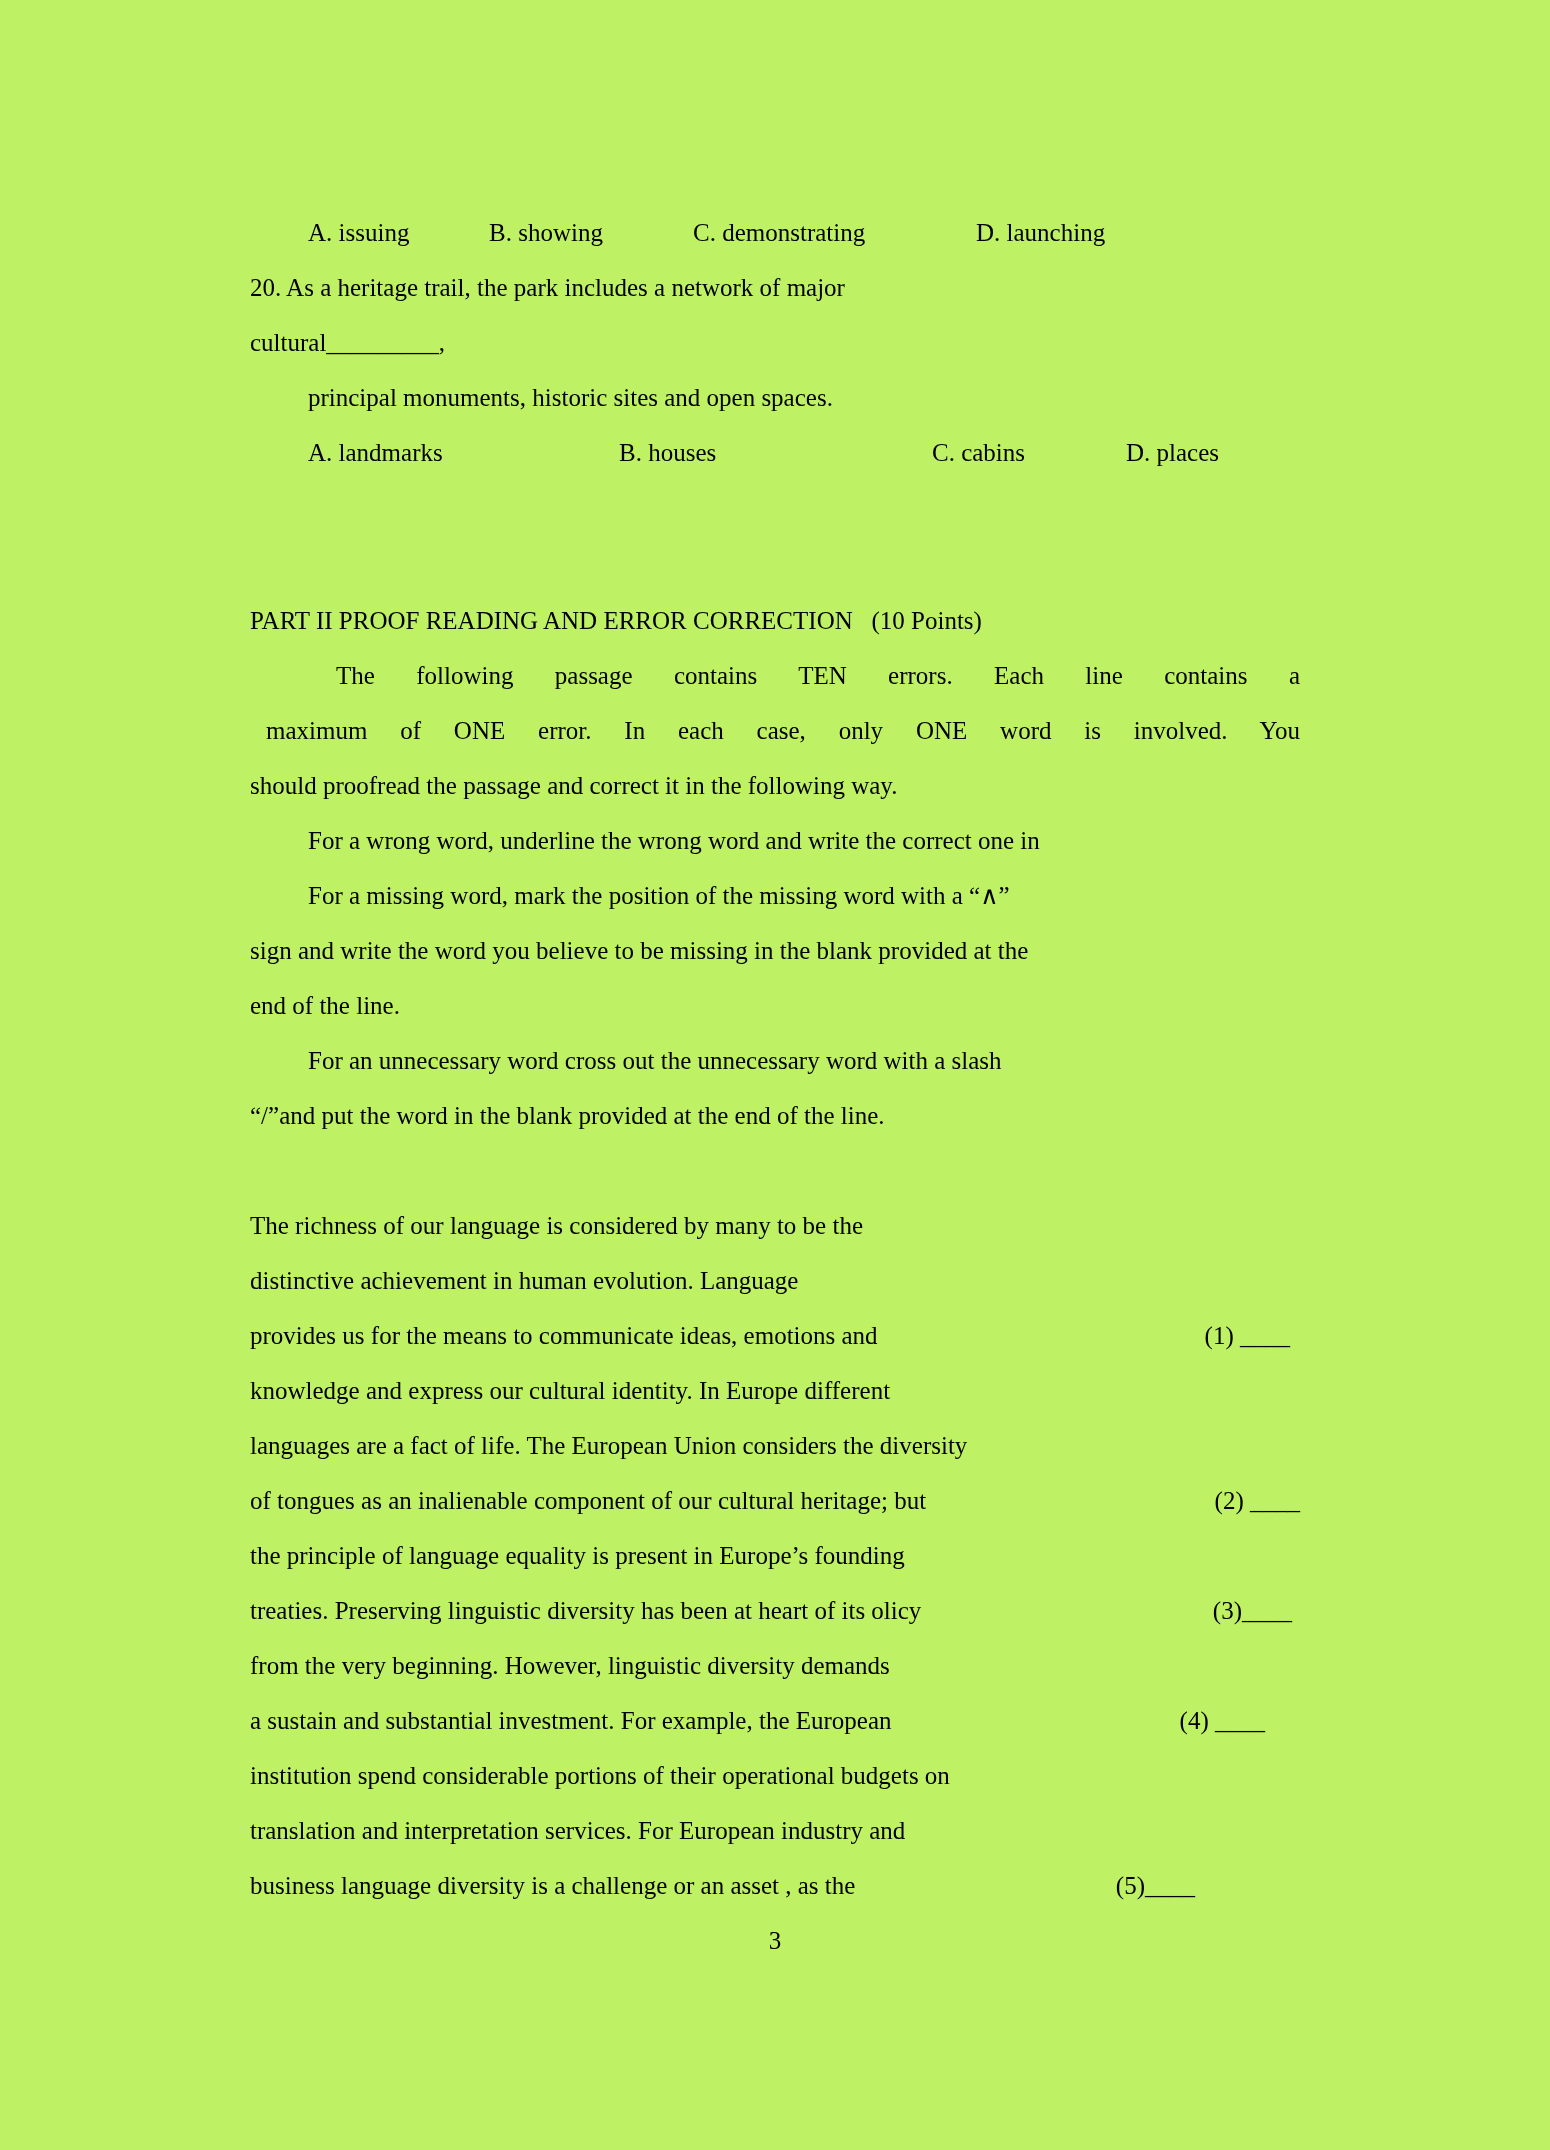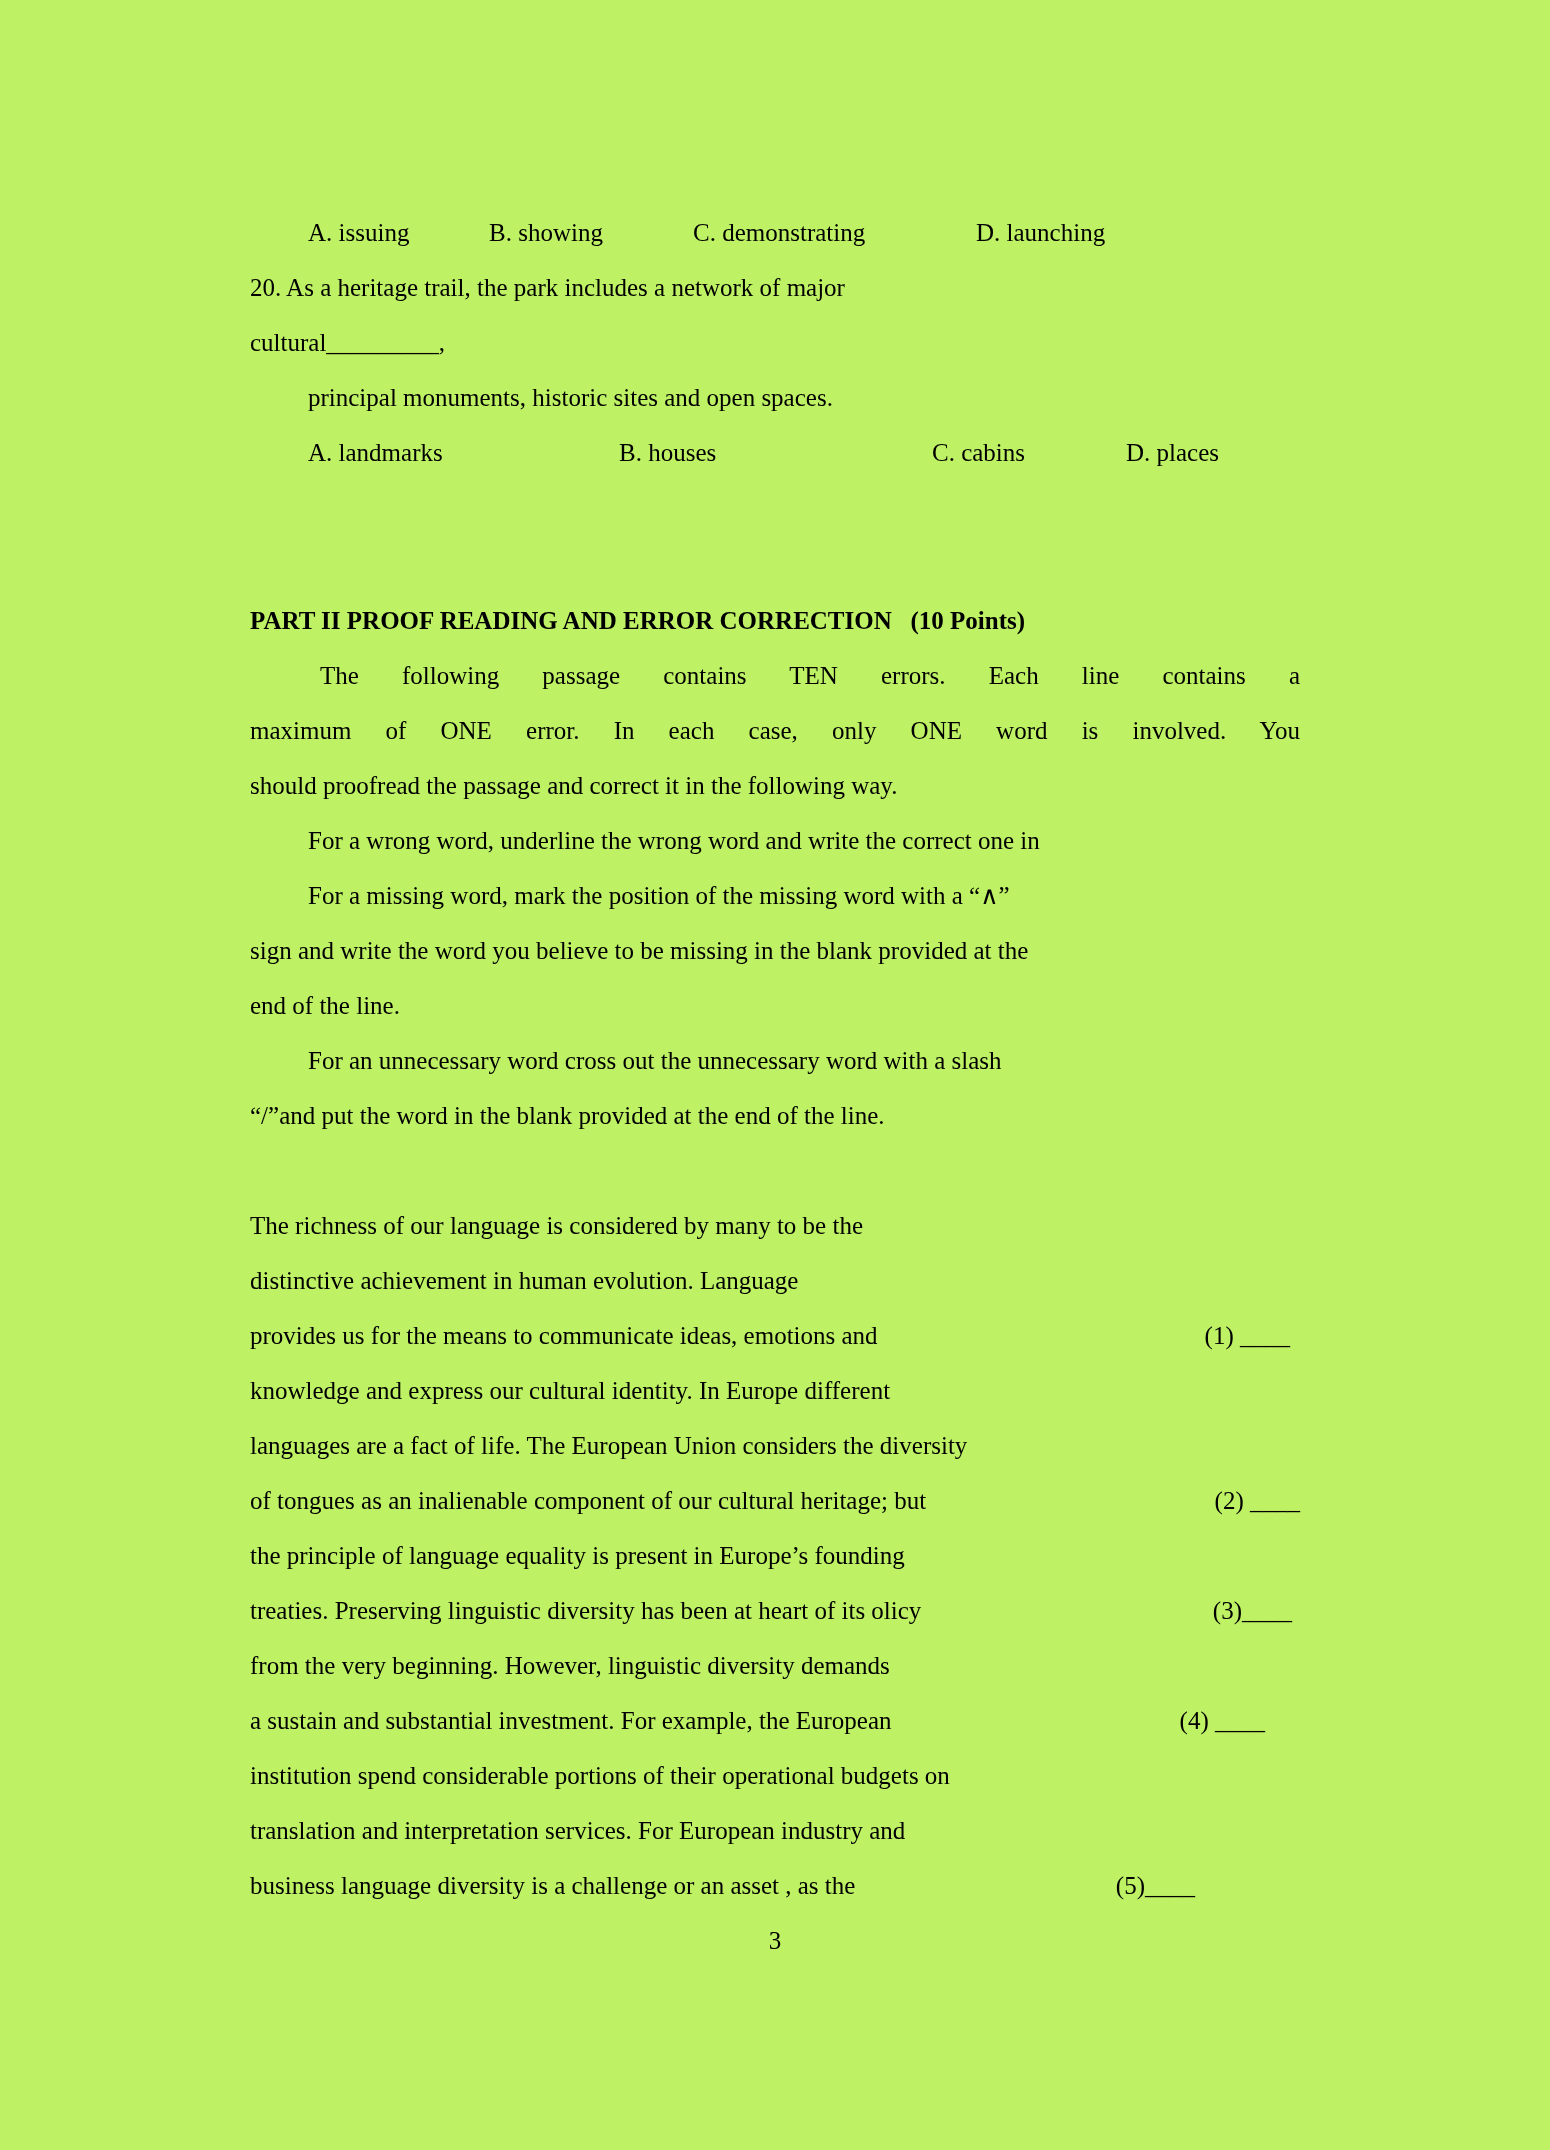--- a/index.html
+++ b/index.html
@@ -27,24 +27,25 @@
     justify-content: space-between;
     align-items: flex-end;
   }
   .flex > span { white-space: pre; }
   .ind   { padding-left: 58px; }
   .ind-lg{ padding-left: 70px; }
   .stretch {
     white-space: normal;
     text-align: justify;
     text-align-last: justify;
+    margin-left: 16px;
   }
   .heading {
     margin-top: 113px;
-    font-weight: bold;
+    font-weight: normal;
     white-space: pre;
   }
   .passage { margin-top: 55px; }
   .opt { display: inline-block; }
   .pagenum {
     text-align: center;
     height: 55px;
     line-height: 55px;
   }
 </style>

